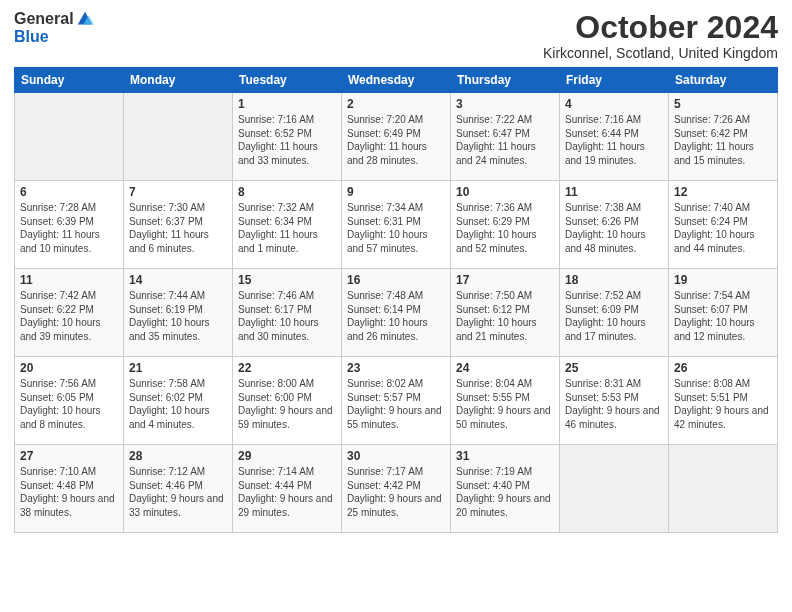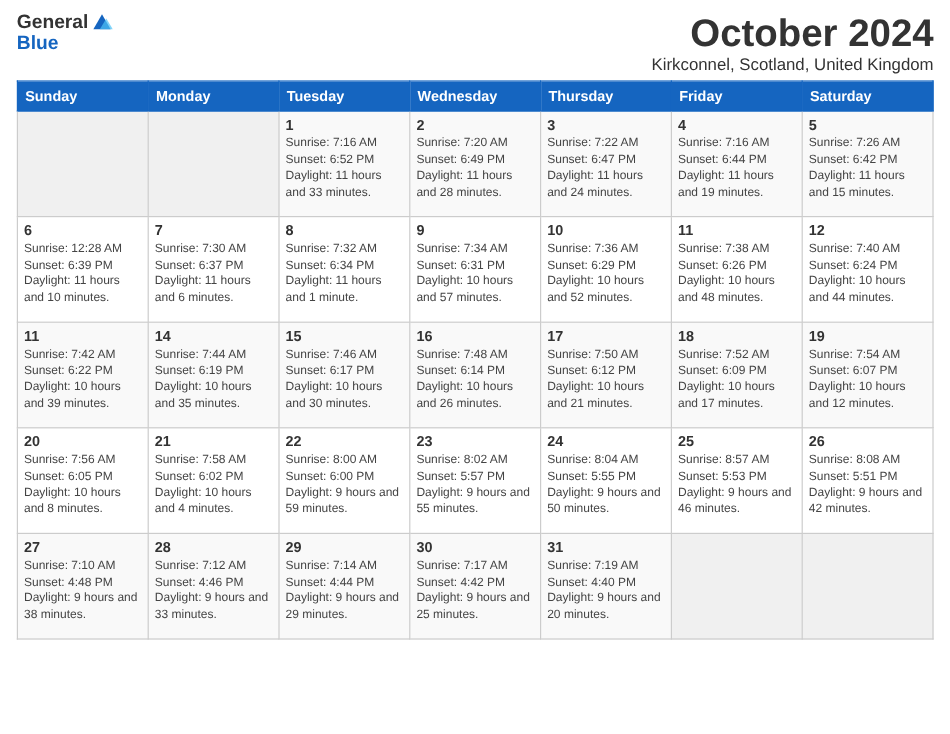--- a/index.html
+++ b/index.html
@@ -170,21 +170,21 @@
             <span class="day-num">5</span>
             <div class="day-detail">Sunrise: 7:26 AM
 Sunset: 6:42 PM
 Daylight: 11 hours
 and 15 minutes.</div>
           </td>
         </tr>
         <tr>
           <td>
             <span class="day-num">6</span>
-            <div class="day-detail">Sunrise: 12:28 AM
+            <div class="day-detail">Sunrise: 7:28 AM
 Sunset: 6:39 PM
 Daylight: 11 hours
 and 10 minutes.</div>
           </td>
           <td>
             <span class="day-num">7</span>
             <div class="day-detail">Sunrise: 7:30 AM
 Sunset: 6:37 PM
 Daylight: 11 hours
 and 6 minutes.</div>
@@ -307,21 +307,21 @@
           </td>
           <td>
             <span class="day-num">24</span>
             <div class="day-detail">Sunrise: 8:04 AM
 Sunset: 5:55 PM
 Daylight: 9 hours
 and 50 minutes.</div>
           </td>
           <td>
             <span class="day-num">25</span>
-            <div class="day-detail">Sunrise: 8:57 AM
+            <div class="day-detail">Sunrise: 8:31 AM
 Sunset: 5:53 PM
 Daylight: 9 hours
 and 46 minutes.</div>
           </td>
           <td>
             <span class="day-num">26</span>
             <div class="day-detail">Sunrise: 8:08 AM
 Sunset: 5:51 PM
 Daylight: 9 hours
 and 42 minutes.</div>

